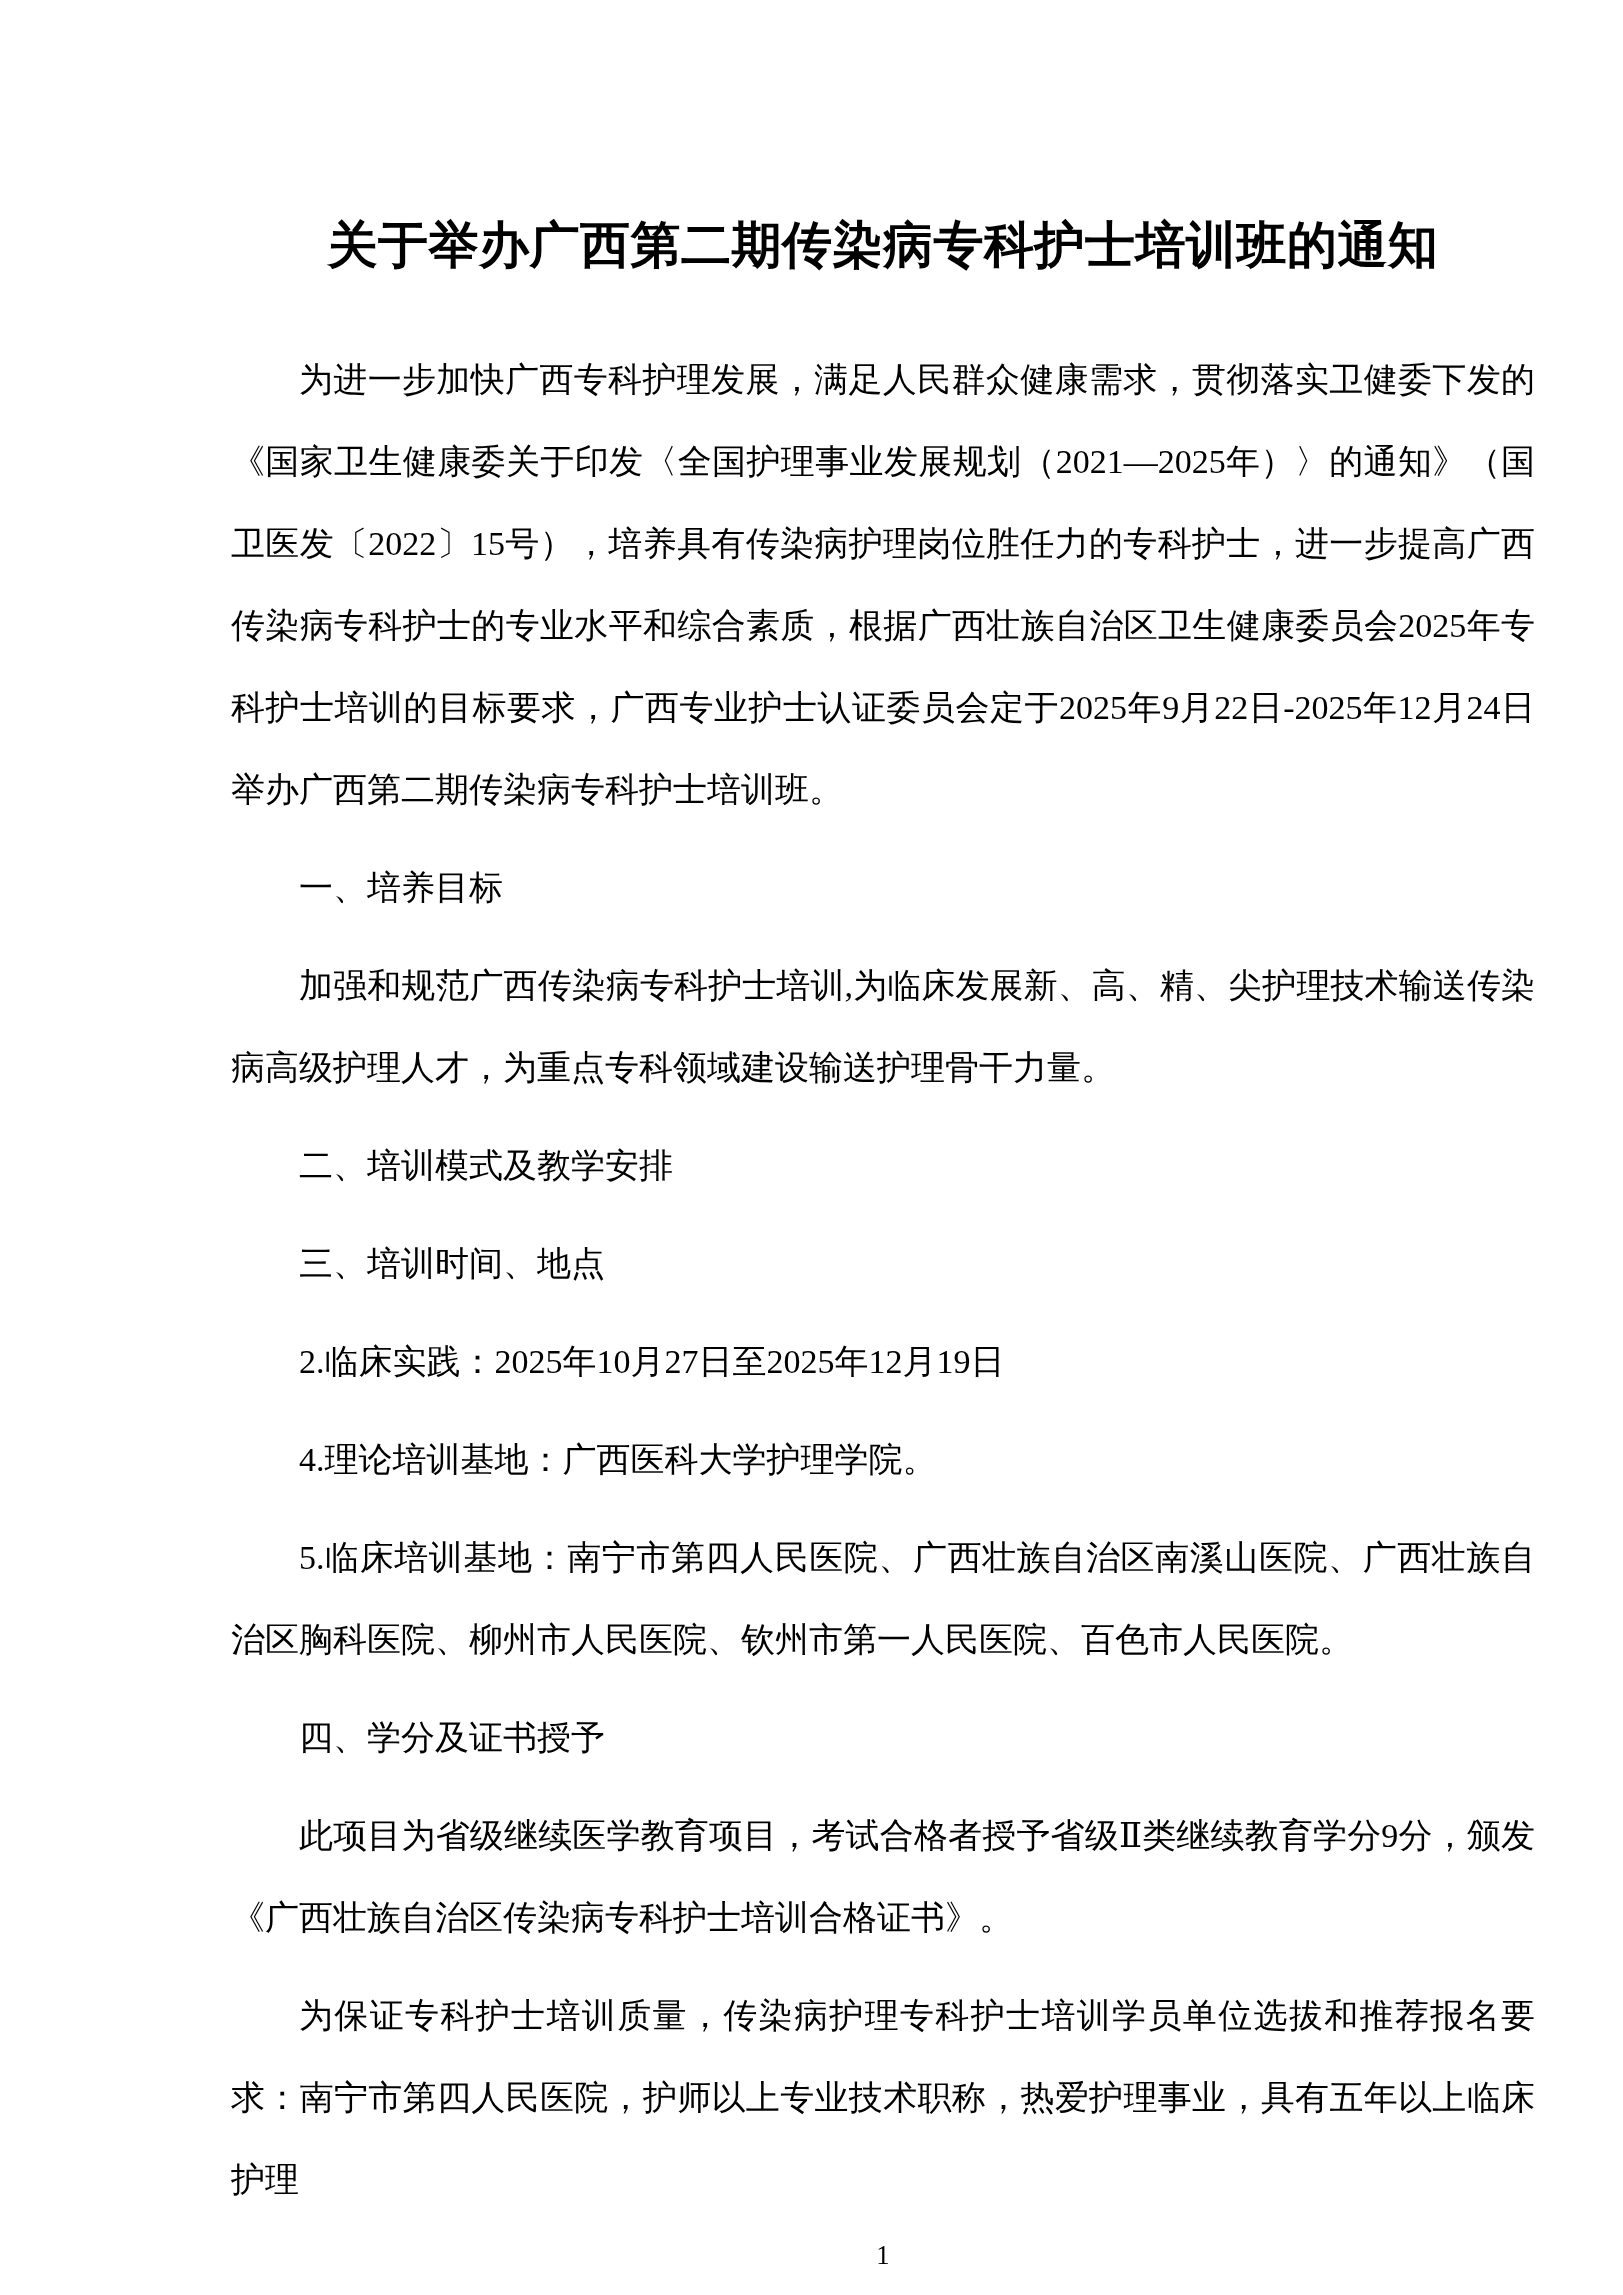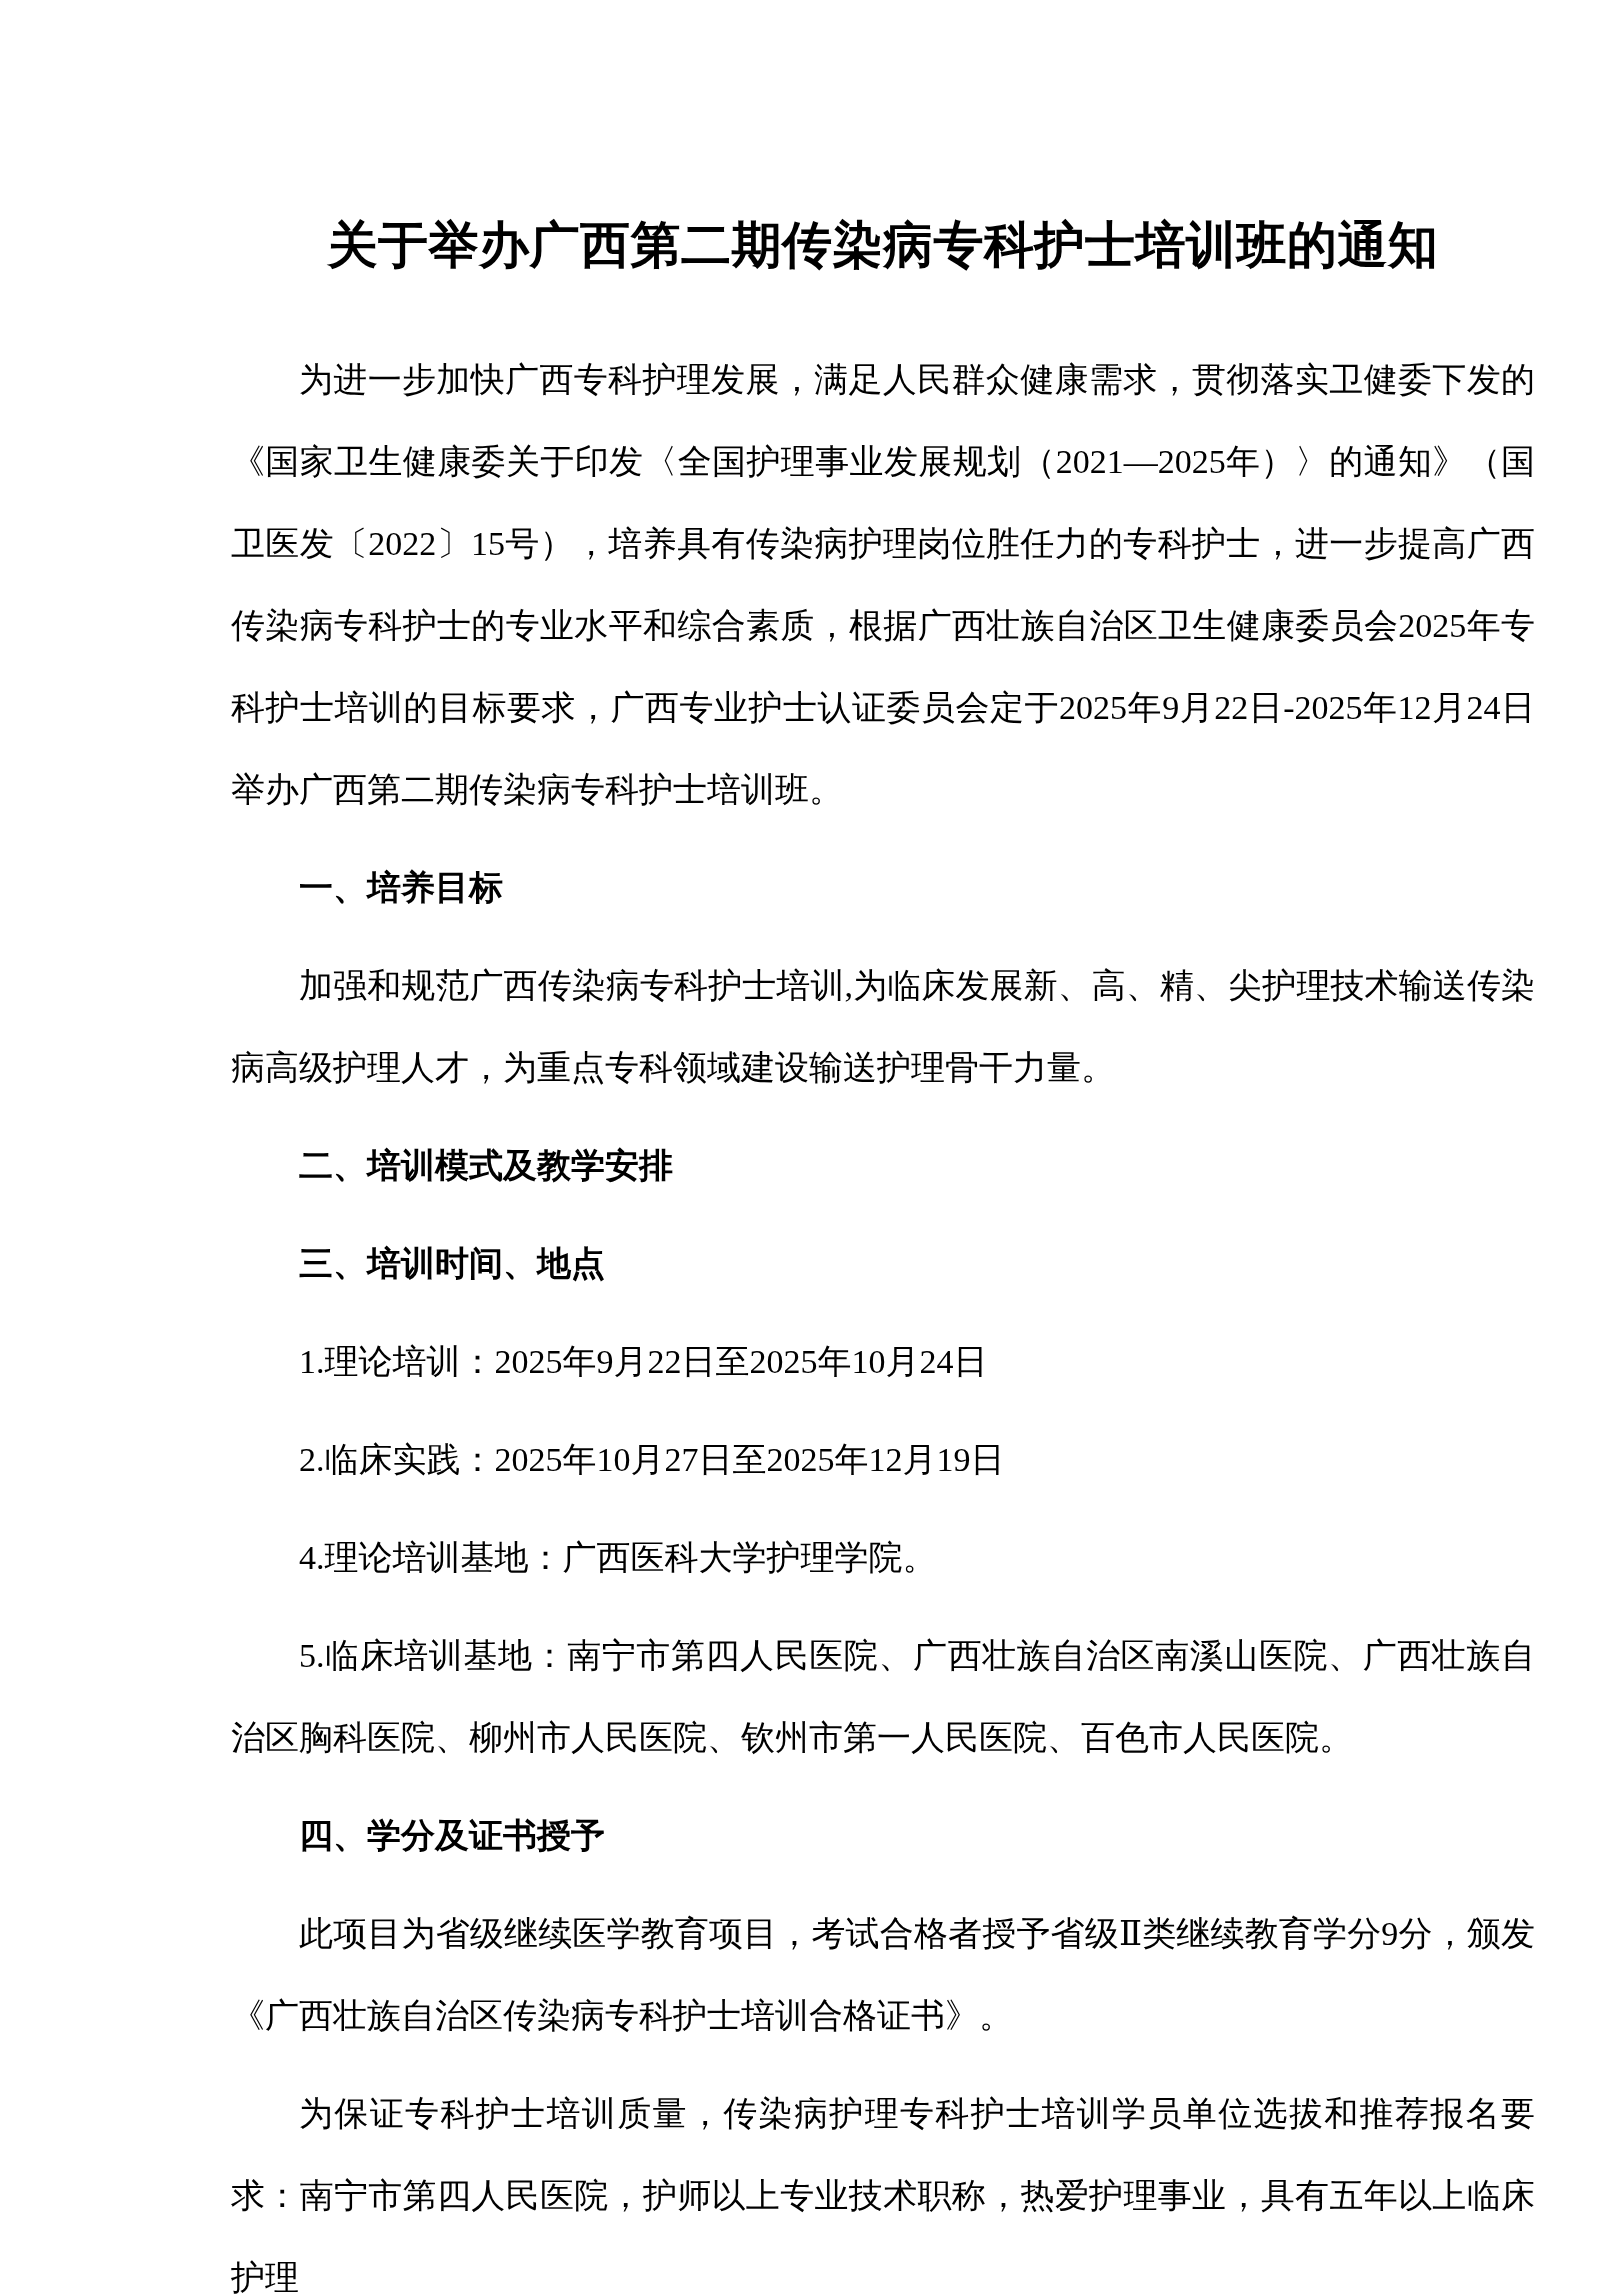--- a/index.html
+++ b/index.html
@@ -32,21 +32,21 @@
   .block {
     font-size: 34px;
     line-height: 82px;
     text-align: justify;
     text-align-last: left;
     text-indent: 2em;
     word-break: break-all;
     overflow-wrap: break-word;
   }
   .block.heading {
-    font-weight: bold;
+    font-weight: normal;
     text-align: center;
   }
   .page-footer {
     width: 1336px;
     text-align: center;
     margin-top: 11.2px;
     font-size: 26.6px;
     line-height: 37px;
   }
 </style>
@@ -55,21 +55,20 @@
 
 <div class="page">
   <h1 class="doc-title">关于举办广西第二期传染病专科护士培训班的通知</h1>
 
   <div class="doc-blocks">
       <p class="block paragraph">为进一步加快广西专科护理发展，满足人民群众健康需求，贯彻落实卫健委下发的《国家卫生健康委关于印发〈全国护理事业发展规划（2021—2025年）〉的通知》（国卫医发〔2022〕15号），培养具有传染病护理岗位胜任力的专科护士，进一步提高广西传染病专科护士的专业水平和综合素质，根据广西壮族自治区卫生健康委员会2025年专科护士培训的目标要求，广西专业护士认证委员会定于2025年9月22日-2025年12月24日举办广西第二期传染病专科护士培训班。</p>
       <p class="block heading">一、培养目标</p>
       <p class="block paragraph">加强和规范广西传染病专科护士培训,为临床发展新、高、精、尖护理技术输送传染病高级护理人才，为重点专科领域建设输送护理骨干力量。</p>
       <p class="block heading">二、培训模式及教学安排</p>
       <p class="block heading">三、培训时间、地点</p>
-      <p class="block paragraph">1.理论培训：2025年9月22日至2025年10月24日</p>
       <p class="block paragraph">2.临床实践：2025年10月27日至2025年12月19日</p>
       <p class="block paragraph">4.理论培训基地：广西医科大学护理学院。</p>
       <p class="block paragraph">5.临床培训基地：南宁市第四人民医院、广西壮族自治区南溪山医院、广西壮族自治区胸科医院、柳州市人民医院、钦州市第一人民医院、百色市人民医院。</p>
       <p class="block heading">四、学分及证书授予</p>
       <p class="block paragraph">此项目为省级继续医学教育项目，考试合格者授予省级Ⅱ类继续教育学分9分，颁发《广西壮族自治区传染病专科护士培训合格证书》。</p>
       <p class="block paragraph">为保证专科护士培训质量，传染病护理专科护士培训学员单位选拔和推荐报名要求：南宁市第四人民医院，护师以上专业技术职称，热爱护理事业，具有五年以上临床护理</p>
     </div>
 
   <div class="page-footer">
     <span>1</span>

